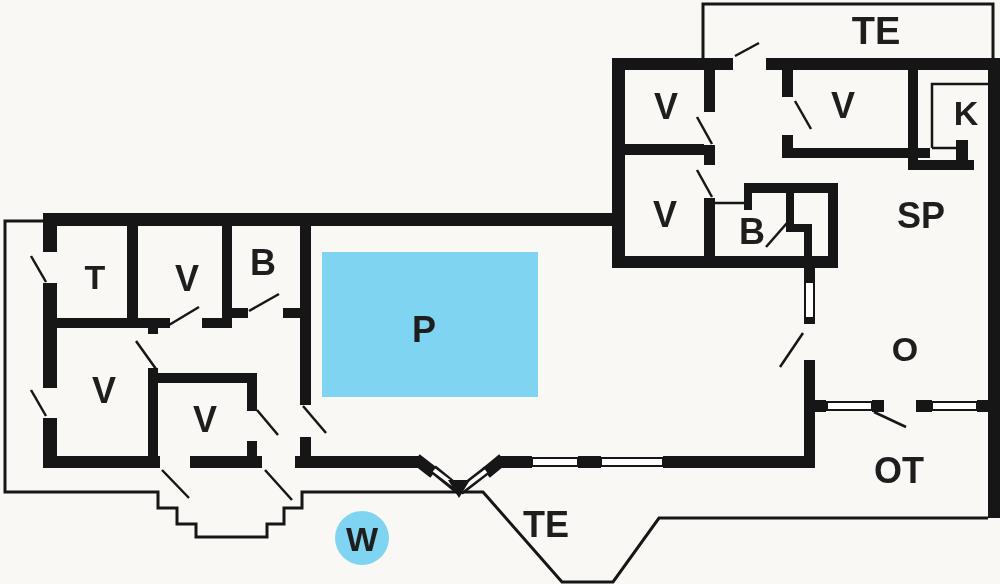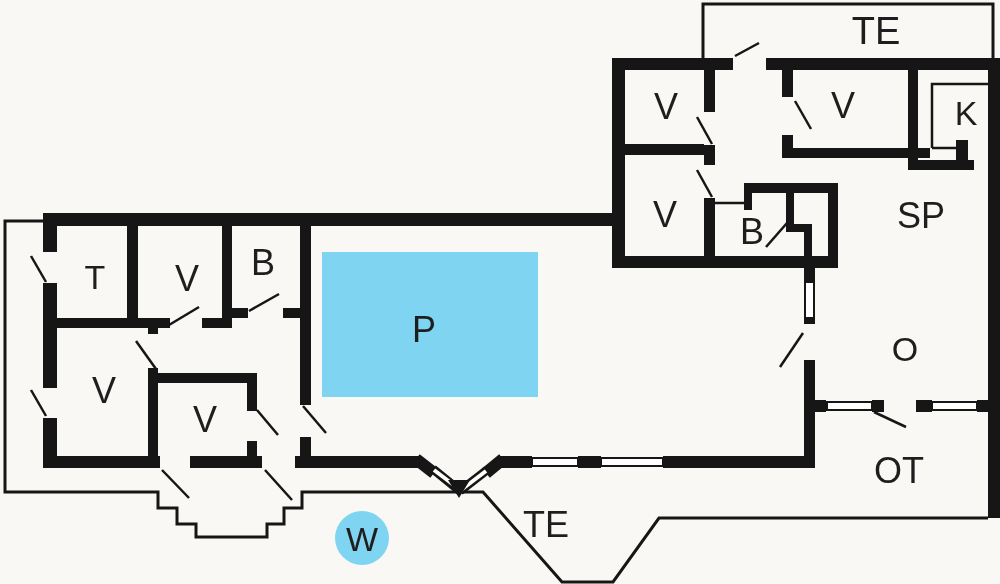--- a/index.html
+++ b/index.html
@@ -1,17 +1,17 @@
 <!DOCTYPE html>
 <html><head>
 <meta charset="utf-8">
 <style>
   html,body{margin:0;padding:0;}
   body{background:#f9f8f5;width:1000px;height:584px;overflow:hidden;}
-  .plan-wrap{width:1000px;height:412px;position:relative;}
+  .plan-wrap{width:1000px;height:412px;position:relative;font-weight:bold;}
   svg{display:block;}
   text.room-label{
     font-family:"Liberation Sans", sans-serif;
     fill:#1e1e1e;
     text-anchor:middle;
   }
 </style>
 </head>
 <body>
 

